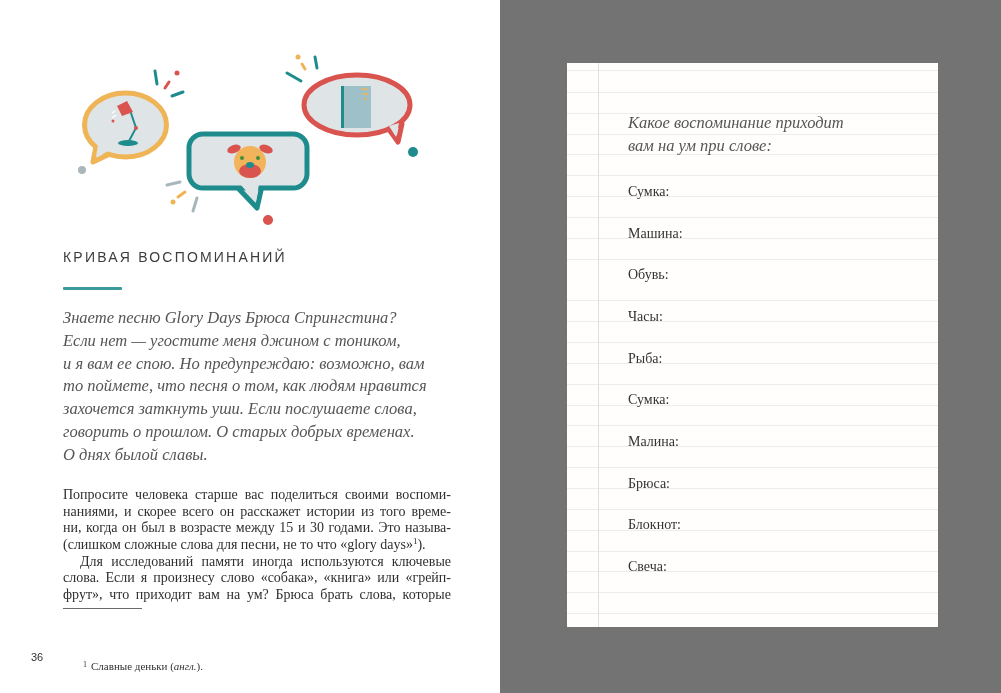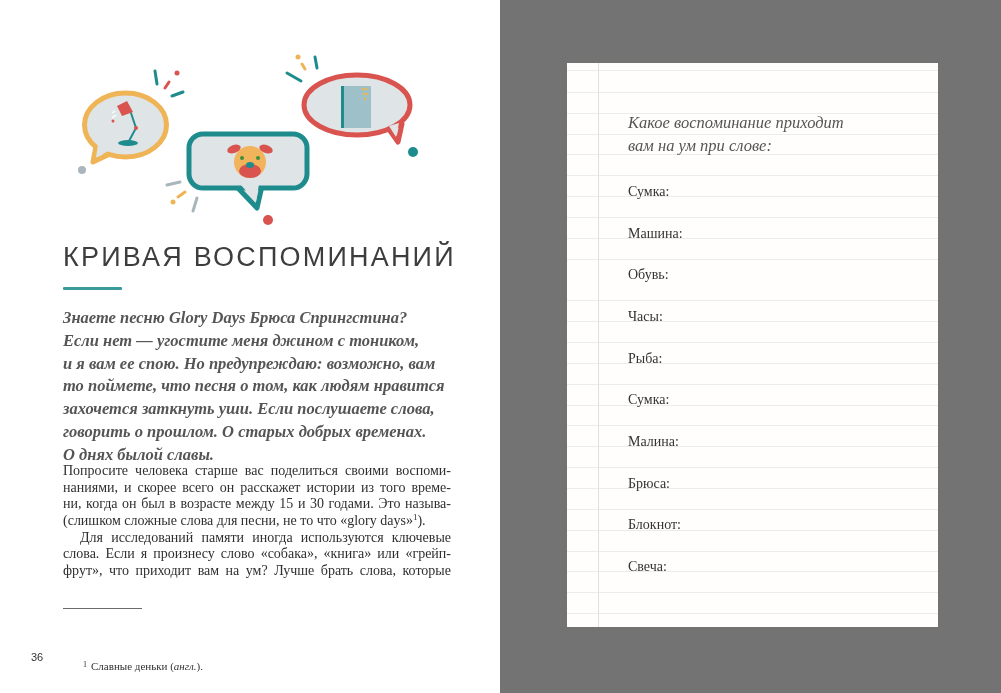--- a/index.html
+++ b/index.html
@@ -13,35 +13,35 @@
     background: #ffffff;
   }
   .right-page {
     position: absolute; left: 500px; top: 0; width: 501px; height: 693px;
     background: #737373;
   }
   .illus { position: absolute; left: 0; top: 0; }
   .title {
     position: absolute; left: 63px; top: 245px;
     font-family: "Liberation Sans", sans-serif;
-    font-size: 27px; line-height: 24px; letter-spacing: 2.2px;
+    font-size: 14px; line-height: 24px; letter-spacing: 2.2px;
     color: #3d3d3d; white-space: nowrap;
   }
   .title-rule {
     position: absolute; left: 63px; top: 287px; width: 59px; height: 3px;
     background: #3a9a9c; border-radius: 1px;
   }
   .intro {
     position: absolute; left: 63px; top: 307px;
     font-style: italic; font-size: 16.5px; line-height: 22.8px;
     color: #555555;
   }
-  .intro .line { white-space: nowrap; height: 22.8px; font-weight: bold; }
+  .intro .line { white-space: nowrap; height: 22.8px; }
   .body-text {
-    position: absolute; left: 63px; top: 463px; width: 388px;
+    position: absolute; left: 63px; top: 487px; width: 388px;
     font-size: 14px; line-height: 16.7px; color: #2f2f2f;
   }
   .body-text .line {
     white-space: nowrap; height: 16.7px;
     text-align: justify; text-align-last: justify;
   }
   .body-text .line.last { text-align: center; text-align-last: left; }
   .body-text .line.indent { padding-left: 17px; }
   sup { font-size: 9px; line-height: 0; vertical-align: 5px; }
   .fn-rule {
@@ -169,21 +169,21 @@
     <div class="line">О днях былой славы.</div>
   </div>
 
   <div class="body-text">
     <div class="line">Попросите человека старше вас поделиться своими воспоми-</div>
     <div class="line">наниями, и скорее всего он расскажет истории из того време-</div>
     <div class="line">ни, когда он был в возрасте между 15 и 30 годами. Это называ-</div>
     <div class="line last"><span>(слишком сложные слова для песни, не то что «glory days»</span><sup>1</sup><span>).</span></div>
     <div class="line indent">Для исследований памяти иногда используются ключевые</div>
     <div class="line">слова. Если я произнесу слово «собака», «книга» или «грейп-</div>
-    <div class="line">фрут», что приходит вам на ум? Лучше брать слова, которые</div>
+    <div class="line">фрут», что приходит вам на ум? Брюса брать слова, которые</div>
   </div>
 
   <div class="fn-rule"></div>
   <div class="footnote">
     <span class="marker">1</span><span>Славные деньки (</span><i>англ.</i><span>).</span>
   </div>
 
   <div class="page-number">36</div>
 </div>
 

